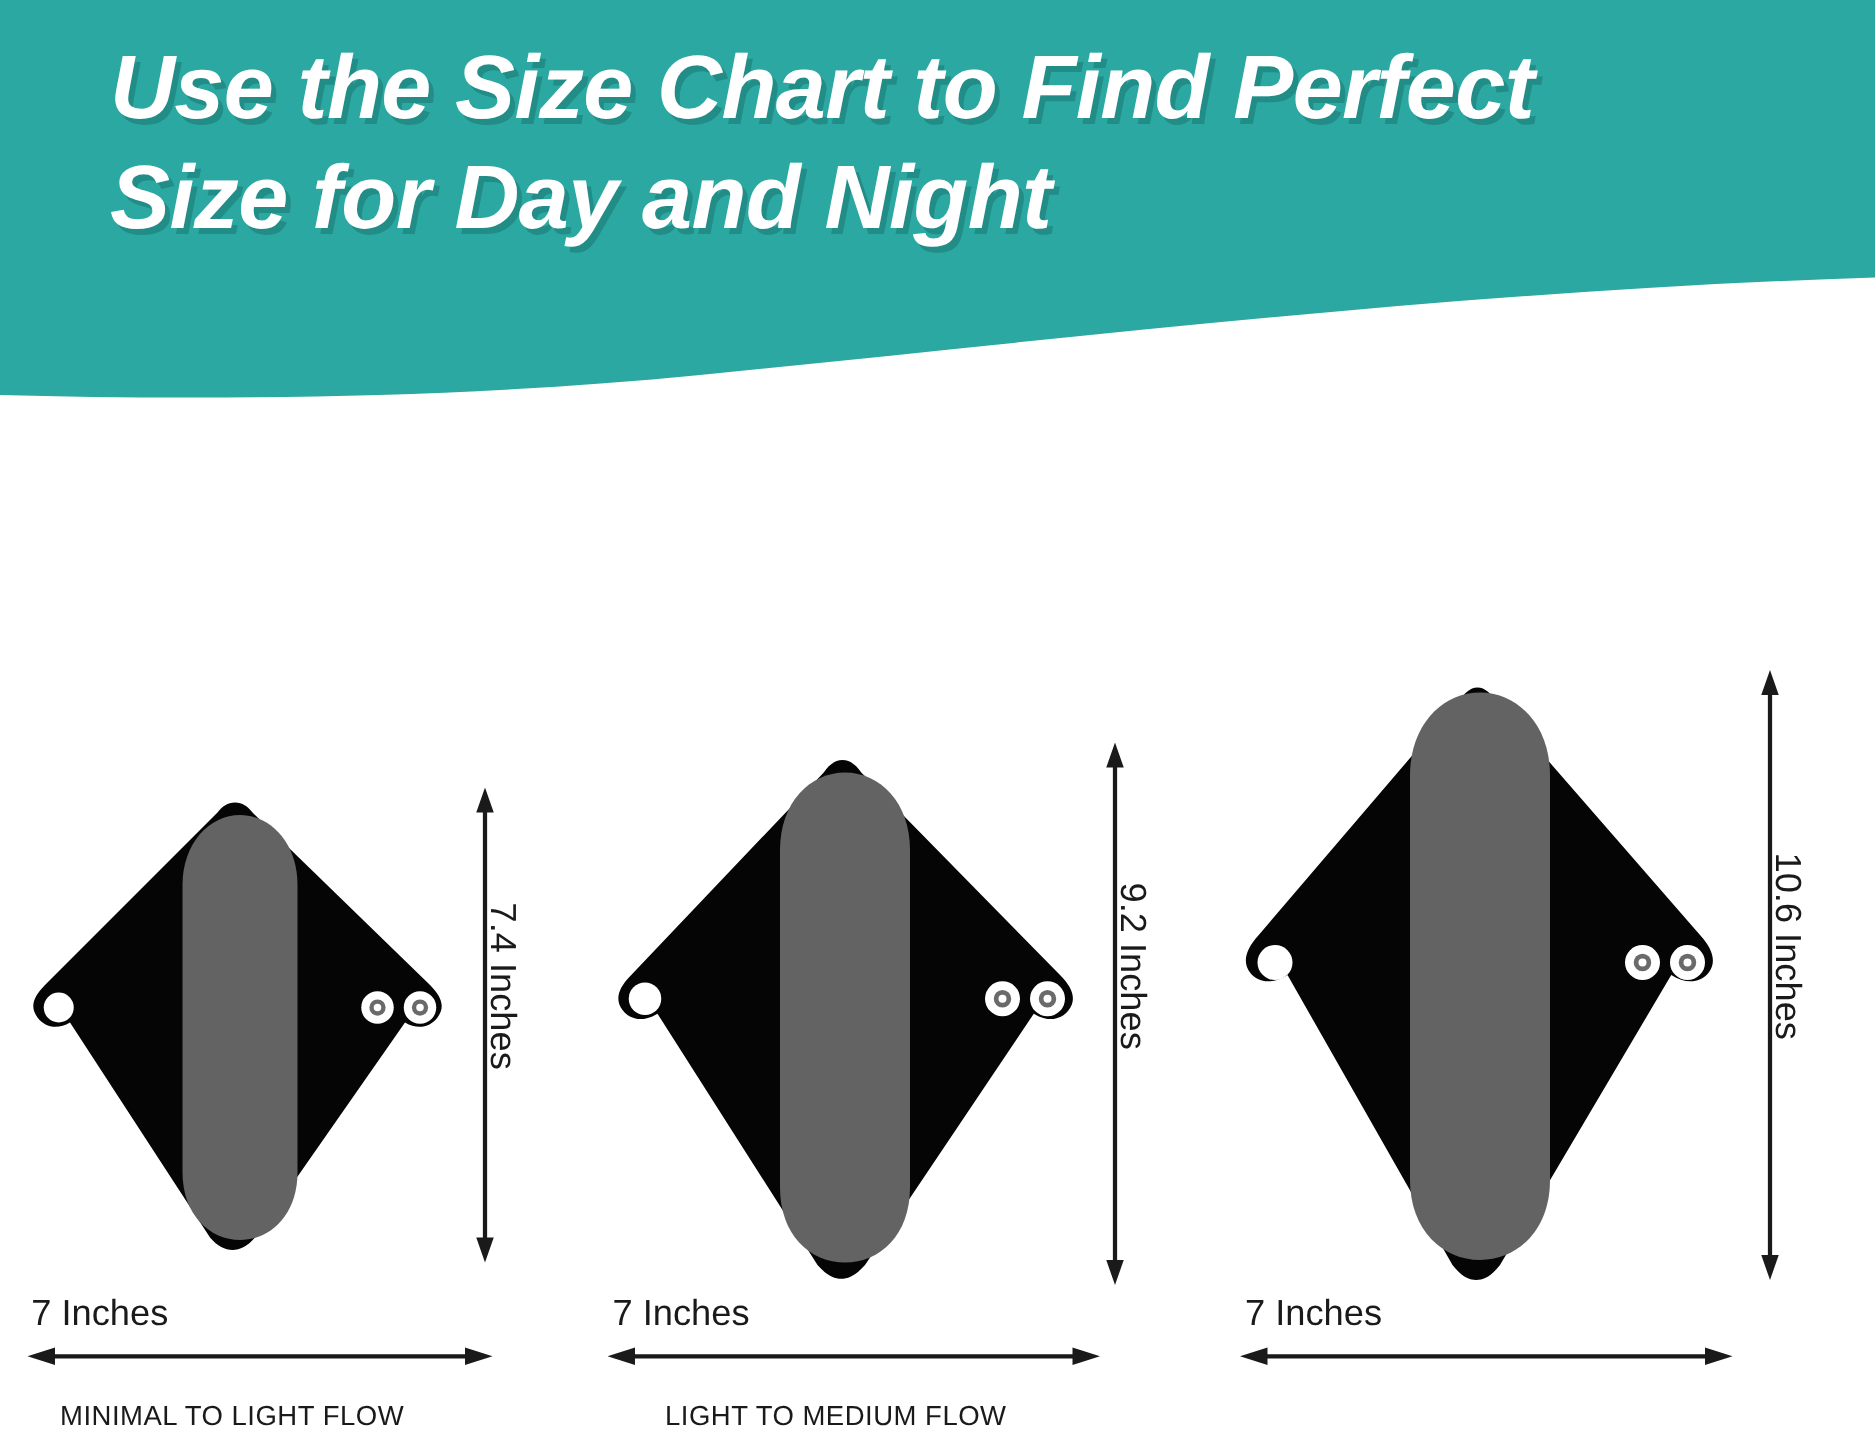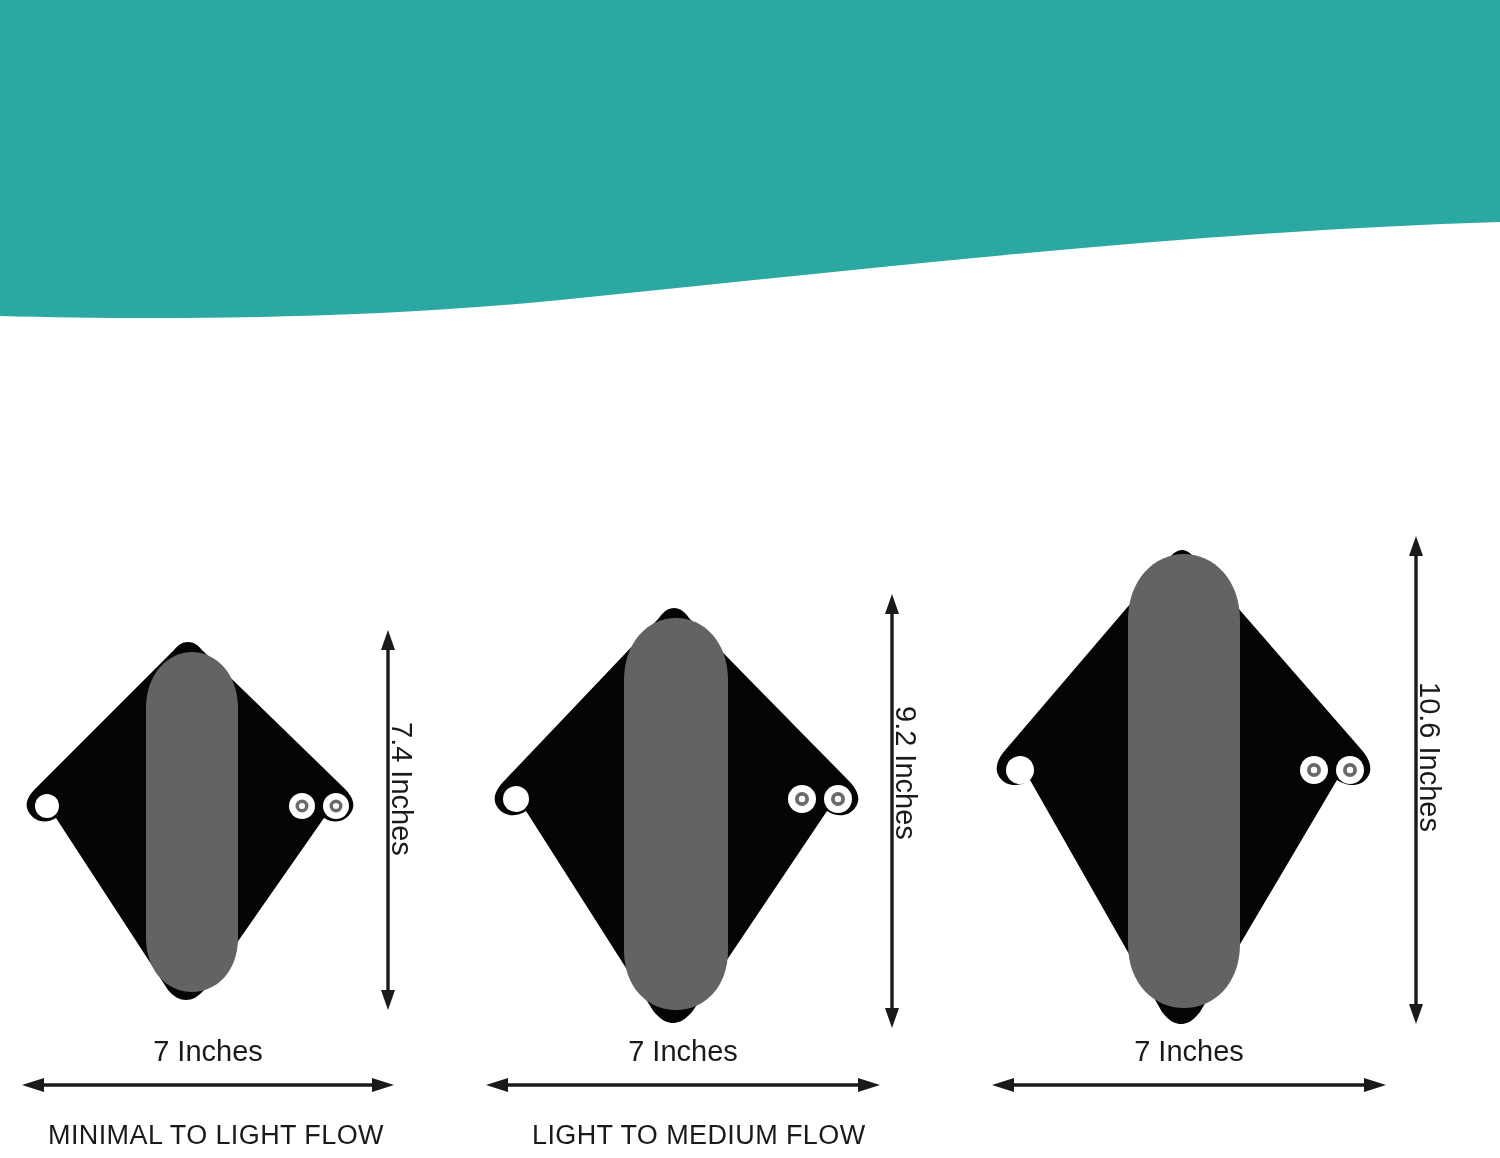--- a/index.html
+++ b/index.html
@@ -73,43 +73,46 @@
     font-family: "Liberation Sans", sans-serif;
     font-size: 29px;
     color: #1a1a1a;
     white-space: nowrap;
   }
   .dim-vert {
     transform-origin: 0 0;
     transform: rotate(90deg);
   }
   .dim-horiz {
-    text-align: center;
   }
   .flow-label {
     position: absolute;
     font-family: "Liberation Sans", sans-serif;
-    font-size: 27px;
+    font-size: 22px;
     letter-spacing: 0.4px;
     color: #1a1a1a;
     white-space: nowrap;
   }
   .arrow-svg {
     position: absolute;
     display: block;
   }
 </style>
 </head>
 <body>
 
 <div id="header-banner">
   <svg id="banner-shape" viewBox="0 0 1500 330" preserveAspectRatio="none">
     <path d="M0,0 L1500,0 L1500,222 C1180,232 880,268 560,300 C360,320 150,320 0,316 Z" fill="#2CA8A2"></path>
   </svg>
 
+  <div id="title-block">
+    <div class="title-line">Use the Size Chart to Find Perfect</div>
+    <div class="title-line">Size for Day and Night</div>
+  </div>
 </div>
 
 <div id="pads-area">
 
   <div class="pad-figure" style="left:0px; width:470px;">
 
     <svg class="pad-svg" style="left:18px; top:296px; width:348px; height:386px;" viewBox="0 0 348 386">
 
       <path d="M170,16
                C176,16 180,19 184,24

